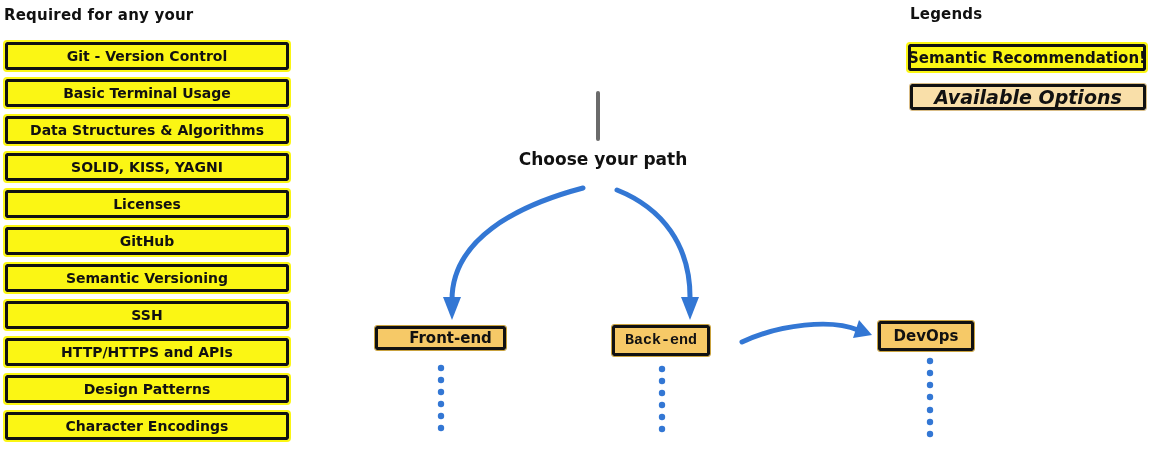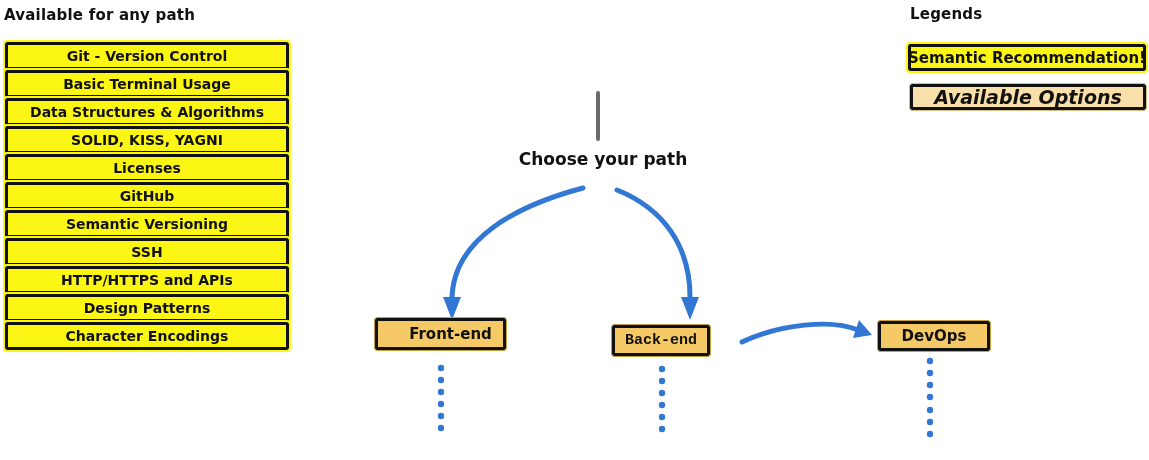--- a/index.html
+++ b/index.html
@@ -33,21 +33,21 @@
   }
   .req-header{left:4px;top:6px;}
   .legend-header{left:910px;top:5px;}
 
   .req-list{
     position:absolute;
     left:5px;top:42px;
     width:284px;
     display:flex;
     flex-direction:column;
-    gap:0;
+    gap:9px;
   }
   .node{
     display:flex;
     align-items:center;
     justify-content:center;
     border:3px solid var(--c-border);
     border-radius:2px;
     font-weight:700;
     text-align:center;
     white-space:nowrap;
@@ -57,23 +57,23 @@
     font-size:14px;
     background:var(--c-yellow);
     outline:2px solid var(--c-yellow);
   }
   .path-node{
     position:absolute;
     background:var(--c-amber);
     outline:1px solid #c9a23f;
     font-size:15px;
   }
-  .path-frontend{left:375px;top:318px;width:131px;height:32px;padding-left:20px;}
+  .path-frontend{left:375px;top:326px;width:131px;height:24px;padding-left:20px;}
   .path-backend{left:612px;top:325px;width:98px;height:31px;font-family:Liberation Mono, monospace;}
-  .path-devops{left:878px;top:321px;width:112px;height:30px;}
+  .path-devops{left:878px;top:321px;width:96px;height:30px;}
 
   .title{
     position:absolute;
     left:600px;top:34px;
     transform:translateX(-50%);
     font-size:26px;
     font-weight:700;
     letter-spacing:.5px;
     white-space:nowrap;
   }
@@ -142,21 +142,21 @@
       <circle class="dot" cx="930" cy="361" r="3.2"></circle>
       <circle class="dot" cx="930" cy="373" r="3.2"></circle>
       <circle class="dot" cx="930" cy="385" r="3.2"></circle>
       <circle class="dot" cx="930" cy="397" r="3.2"></circle>
       <circle class="dot" cx="930" cy="410" r="3.2"></circle>
       <circle class="dot" cx="930" cy="422" r="3.2"></circle>
       <circle class="dot" cx="930" cy="434" r="3.2"></circle>
     </g>
   </svg>
 
-  <div class="section-header req-header">Available for any path</div>
+  <div class="section-header req-header">Required for any your</div>
   <div class="req-list">
     <div class="node req-item">Git - Version Control</div>
     <div class="node req-item">Basic Terminal Usage</div>
     <div class="node req-item">Data Structures &amp; Algorithms</div>
     <div class="node req-item">SOLID, KISS, YAGNI</div>
     <div class="node req-item">Licenses</div>
     <div class="node req-item">GitHub</div>
     <div class="node req-item">Semantic Versioning</div>
     <div class="node req-item">SSH</div>
     <div class="node req-item">HTTP/HTTPS and APIs</div>

